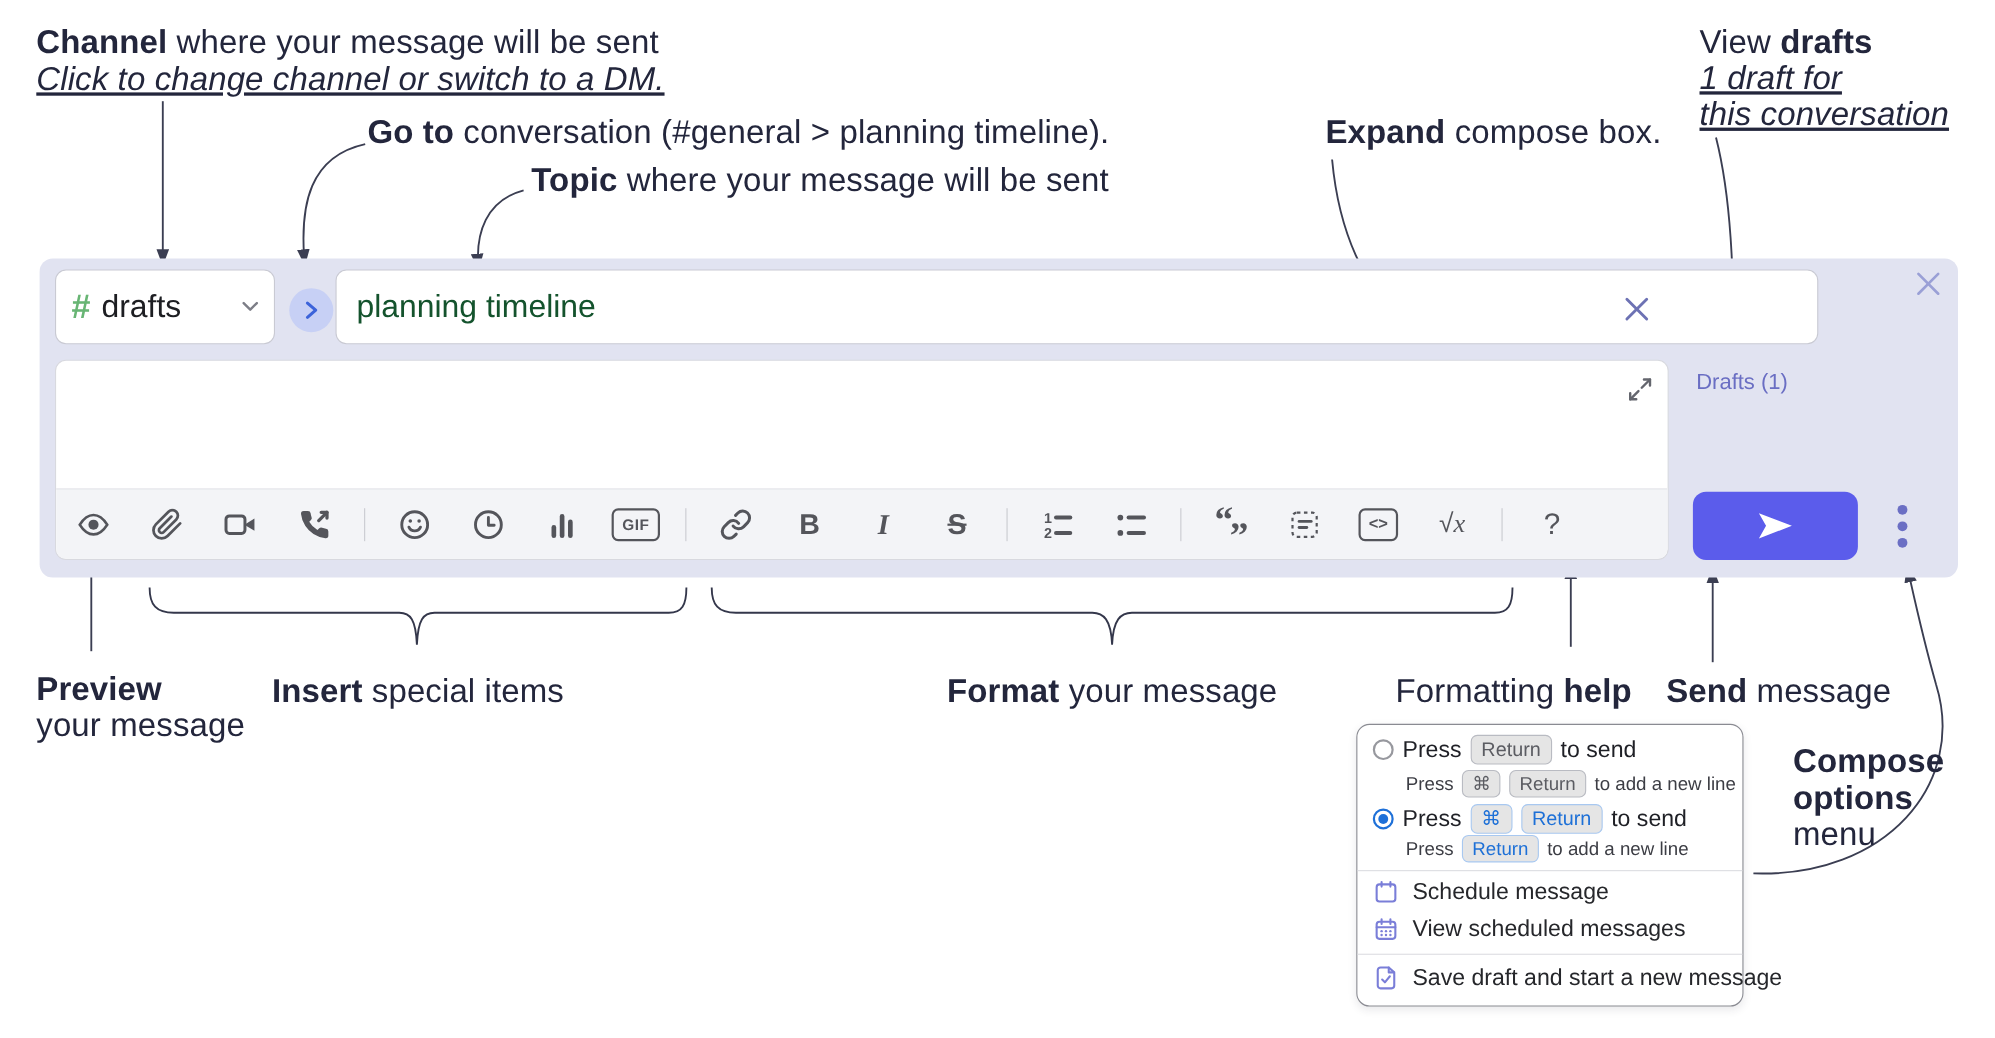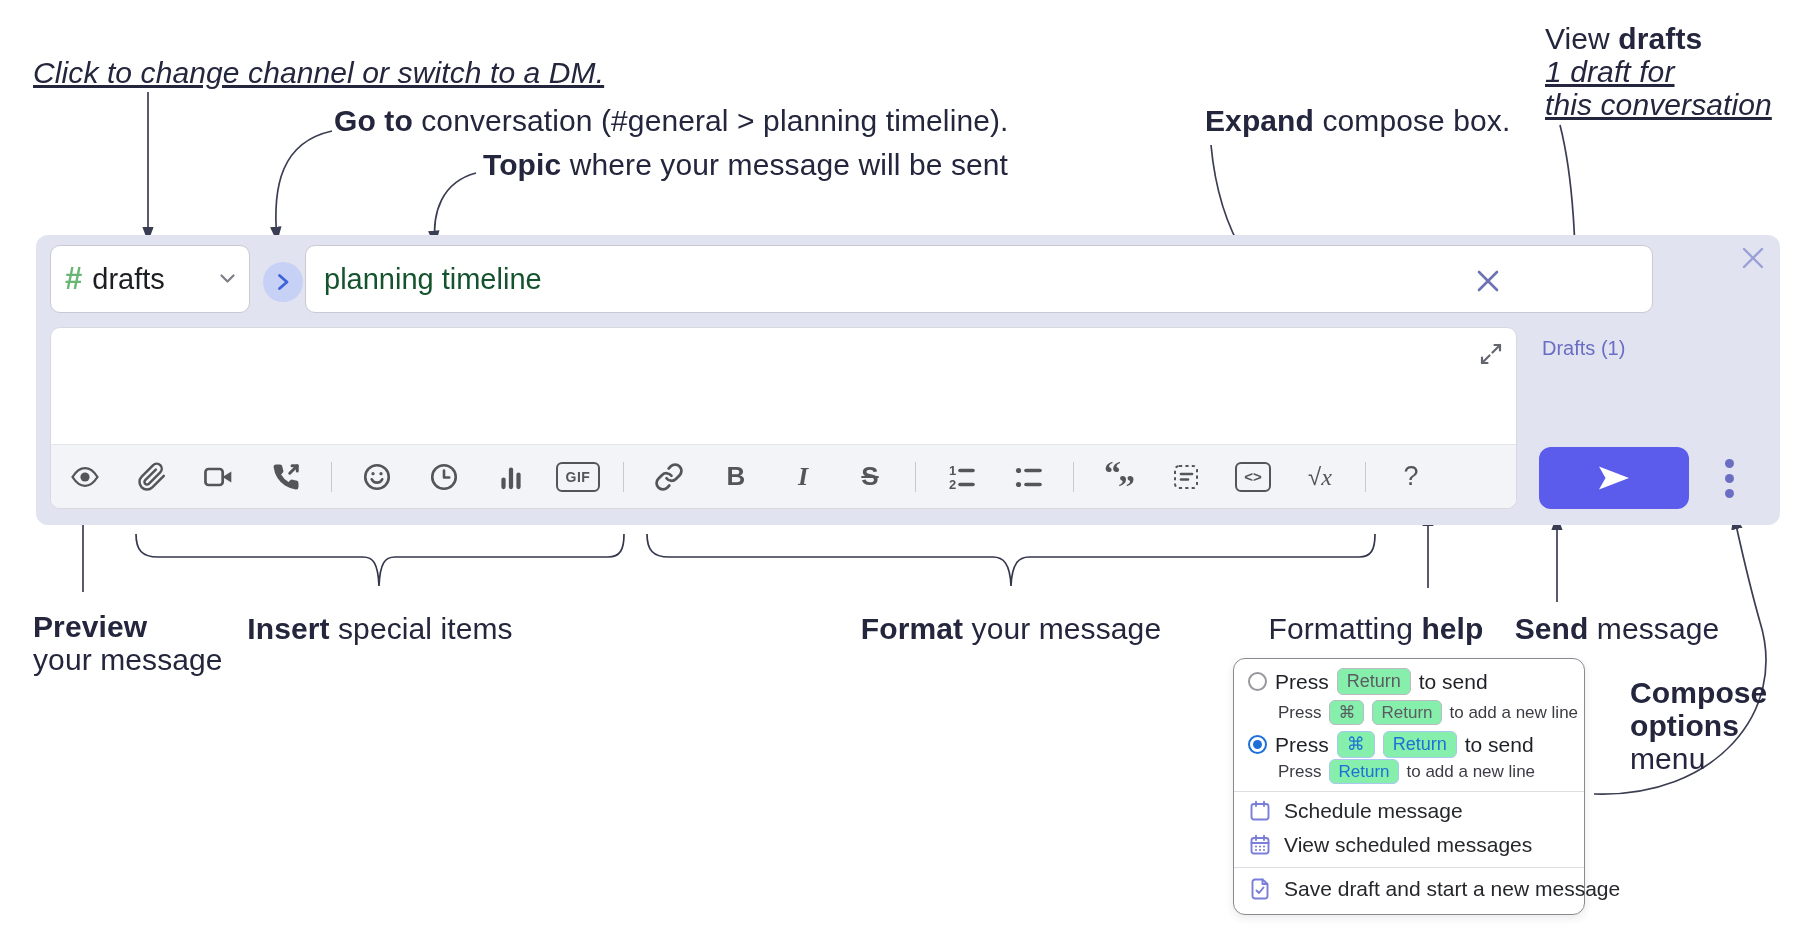--- a/index.html
+++ b/index.html
@@ -42,21 +42,21 @@
   .kebab{left:1678px;top:219px;width:30px;height:48px;display:flex;flex-direction:column;align-items:center;justify-content:center;gap:6px;cursor:pointer;}
   .kdot{width:9px;height:9px;border-radius:50%;background:#6b6fc4;}
   
   .popup{left:1233px;top:658px;width:352px;height:257px;background:#fff;border:1.5px solid #8a8b92;border-radius:12px;box-shadow:0 3px 8px rgba(40,40,60,.10);box-sizing:border-box;}
   .prow{position:absolute;left:14px;display:flex;align-items:center;gap:8px;white-space:nowrap;}
   .pmain{font-size:21px;color:#1f2026;}
   .psub{font-size:17px;color:#3c3d44;left:44px;}
   .radio{width:19px;height:19px;border-radius:50%;border:2px solid #97989e;box-sizing:border-box;flex:0 0 auto;cursor:pointer;}
   .radio.sel{border-color:#1e70d8;position:relative;}
   .radio.sel::after{content:"";position:absolute;left:3px;top:3px;width:9px;height:9px;border-radius:50%;background:#1e70d8;}
-  .kbd{border:1.5px solid #b9bbc2;border-radius:6px;background:#86efac;color:#5b5c62;padding:1px 8px;font-size:17px;line-height:21px;}
+  .kbd{border:1.5px solid #b9bbc2;border-radius:6px;background:#e5e5e5;color:#5b5c62;padding:1px 8px;font-size:17px;line-height:21px;}
   .prow.pmain .kbd{font-size:18px;padding:2px 9px;}
   .kbd.blue{border-color:#a8c8f0;color:#1d70d7;}
   .pdiv{position:absolute;left:0;width:100%;height:1px;background:#dcdde1;}
   .mitem{position:absolute;left:14px;display:flex;align-items:flex-end;gap:12px;font-size:21px;color:#26272b;cursor:pointer;white-space:nowrap;}
   svg{display:block;}
 </style>
 </head>
 <body>
 
 <div class="stage">
@@ -75,20 +75,21 @@
       <path d="M1560,125 C1574,180 1576,250 1576,312" marker-end="url(#arr)"></path>
       <path d="M83,592 L83,511" marker-end="url(#arr)"></path>
       <path d="M1428,588 L1428,513" marker-end="url(#arr)"></path>
       <path d="M1557,602 L1557,517" marker-end="url(#arr)"></path>
       <path d="M1594,794 C1715,798 1788,712 1760,622 C1748,580 1741,547 1734,516" marker-end="url(#arr)"></path>
       <path stroke="#34374b" d="M136,534 C136,550 142,557 158,557 L363,557 C373,557 378,563 379,586 C380,563 385,557 395,557 L608,557 C620,557 624,550 624,534"></path>
       <path stroke="#34374b" d="M647,534 C647,550 653,557 669,557 L993,557 C1003,557 1010,563 1011,586 C1012,563 1019,557 1029,557 L1359,557 C1371,557 1375,550 1375,534"></path>
     </g>
   </svg>
 
+  <div class="abs ann" style="left:33px;top:22px;"><b>Channel</b><span> where your message will be sent</span></div>
   <div class="abs ann it" style="left:33px;top:56px;"><span>Click to change channel or switch to a DM.</span></div>
   <div class="abs ann" style="left:334px;top:104px;"><b>Go to</b><span> conversation (#general &gt; planning timeline).</span></div>
   <div class="abs ann" style="left:483px;top:148px;"><b>Topic</b><span> where your message will be sent</span></div>
   <div class="abs ann" style="left:1205px;top:104px;"><b>Expand</b><span> compose box.</span></div>
   <div class="abs ann" style="left:1545px;top:22px;">
     <div><span>View </span><b>drafts</b></div>
     <div class="it">1 draft for</div>
     <div class="it">this conversation</div>
   </div>
 

